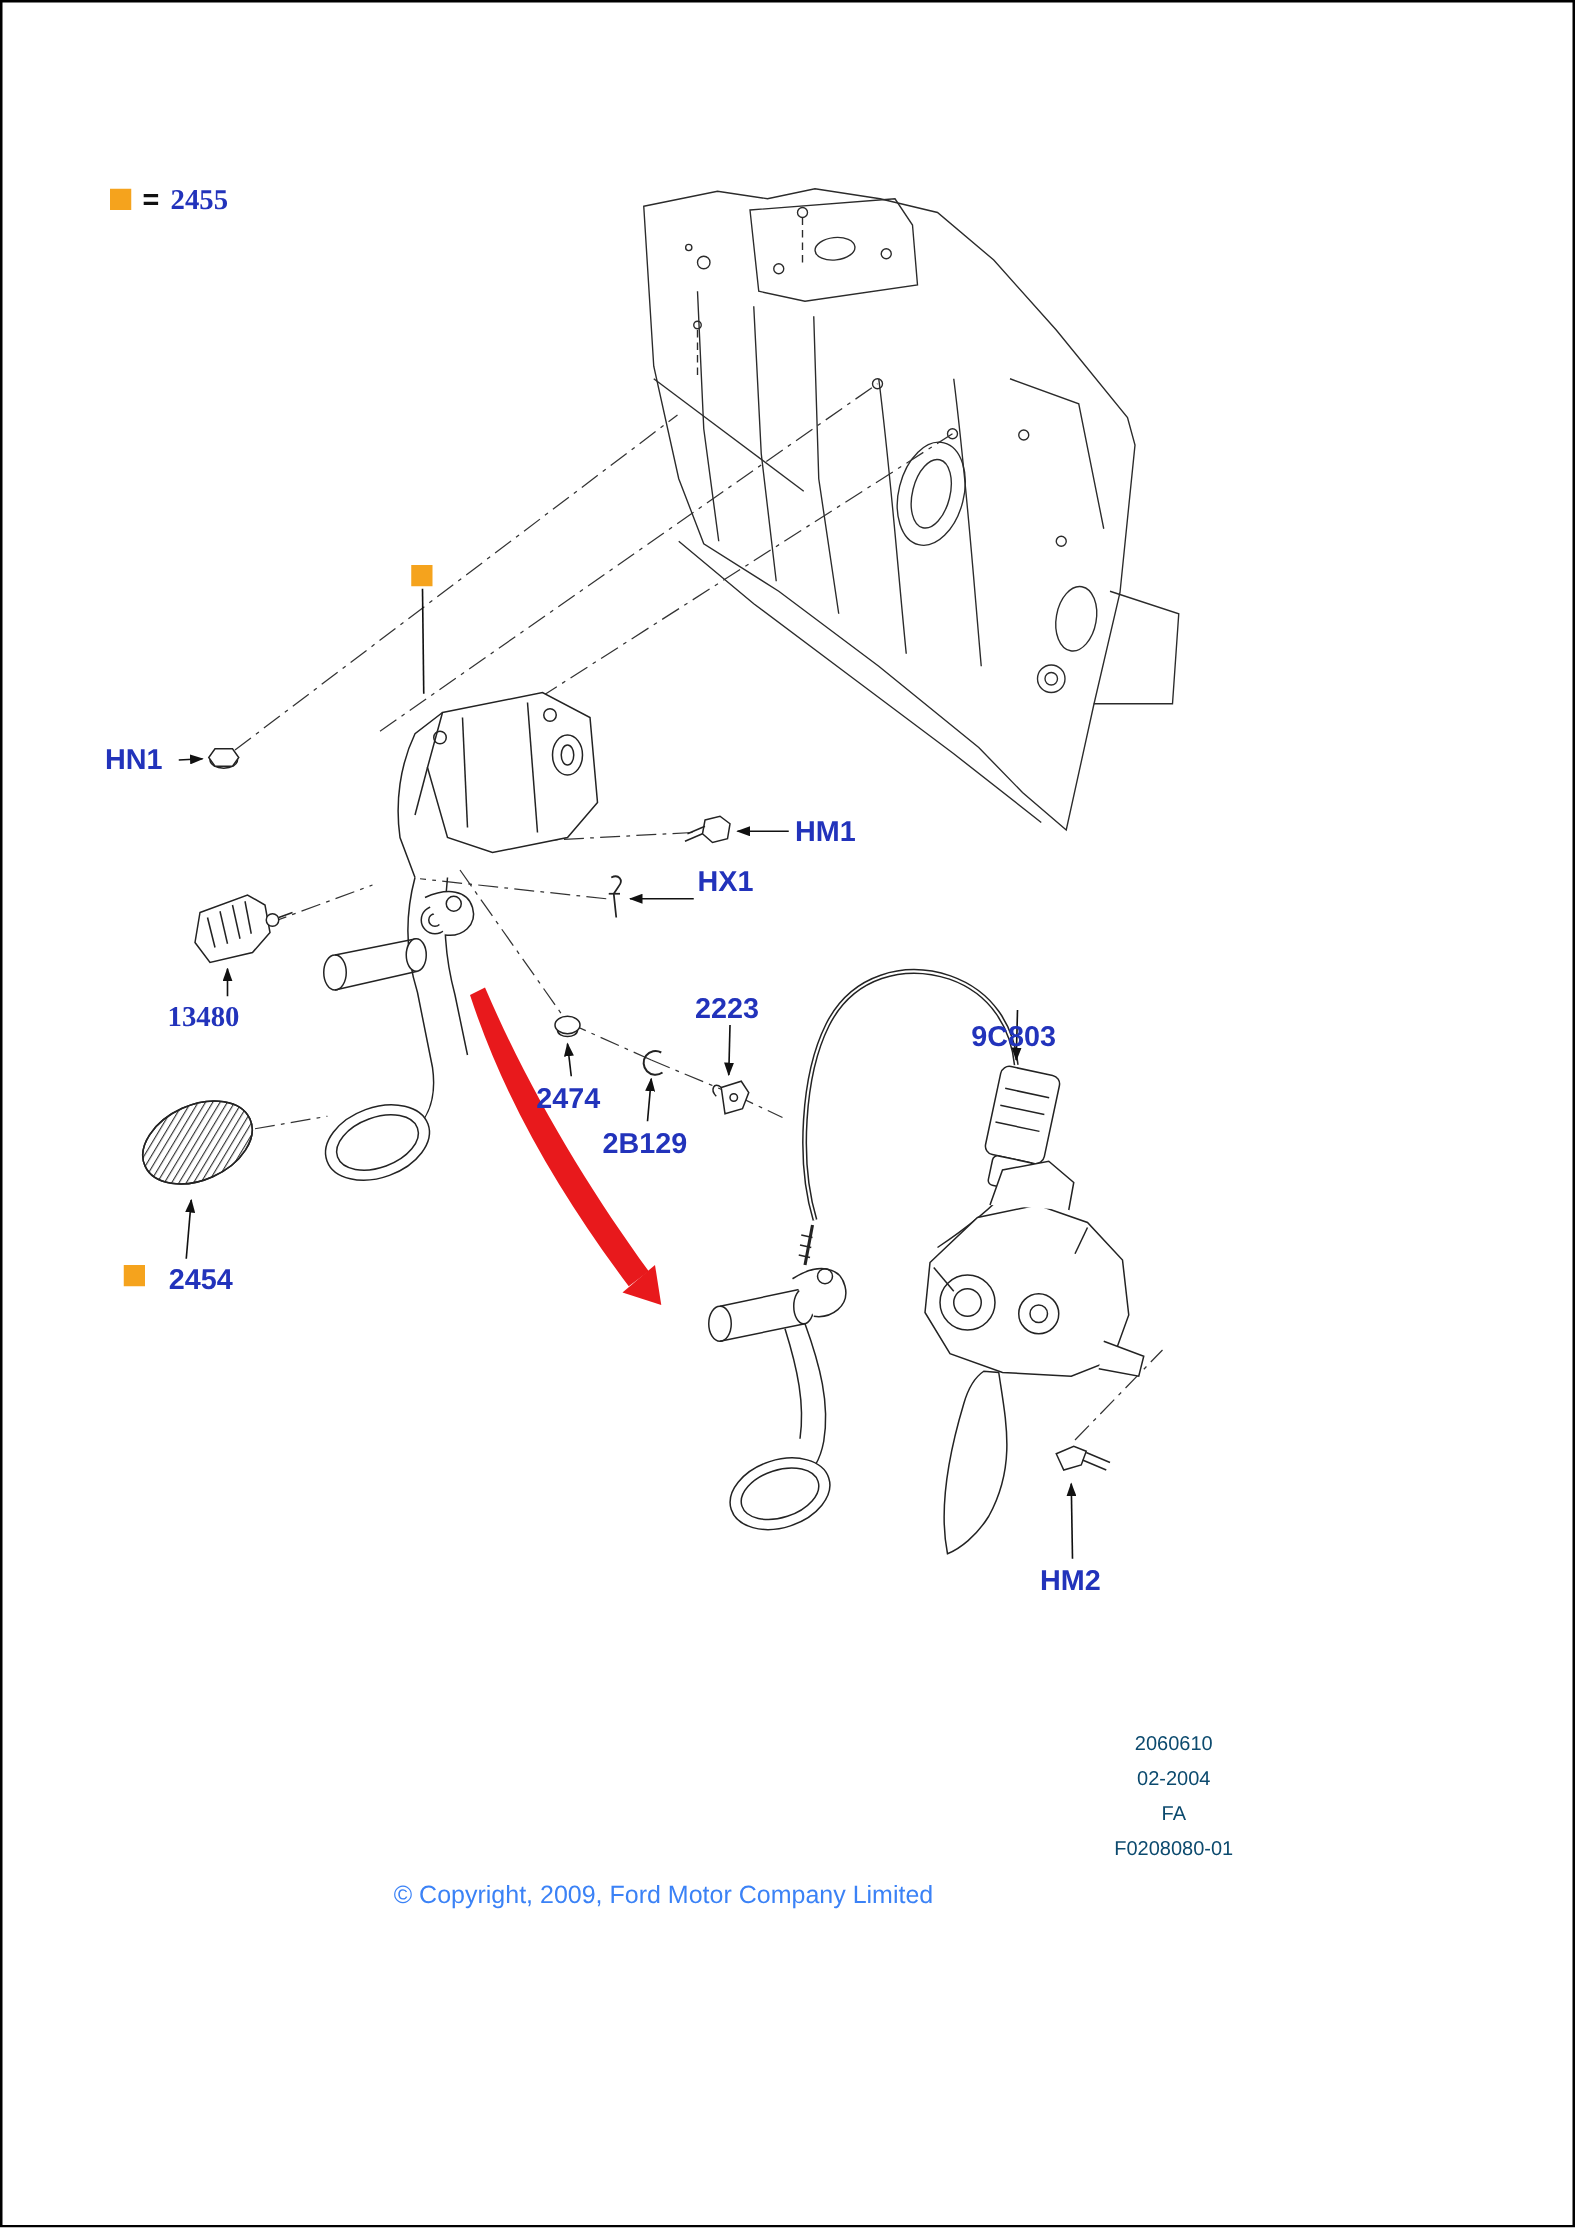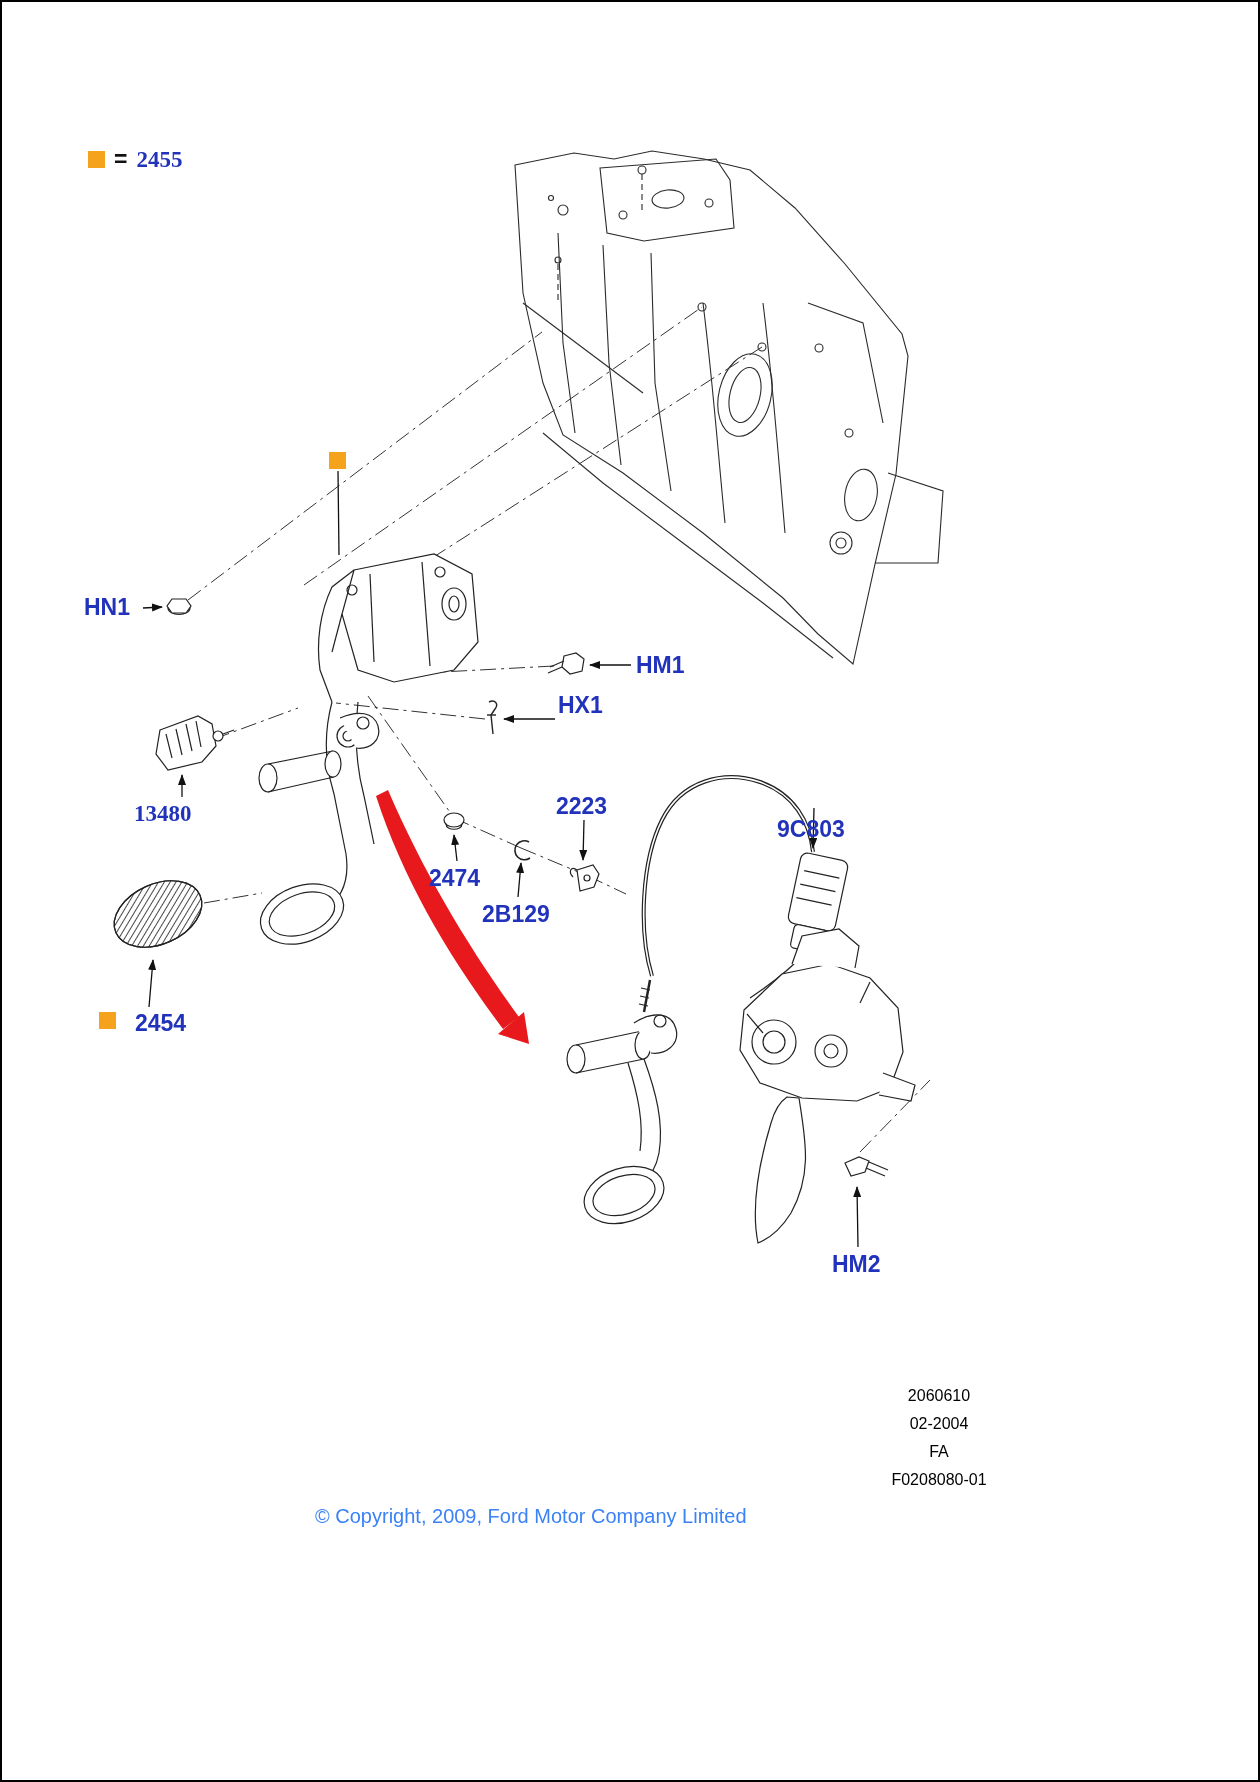--- a/index.html
+++ b/index.html
@@ -20,21 +20,21 @@
   }
   .swatch.abs { position:absolute; }
   .legend {
     position:absolute; left:86px; top:144px;
     display:flex; align-items:center; gap:9px;
     font-weight:bold; font-size:23px; color:#111;
   }
   .legend .num { color:var(--label-blue, #2233bb); cursor:pointer;font-family:Liberation Serif, serif; }
   .footer-block {
     position:absolute; left:852px; top:1380px; width:170px;
-    text-align:center; font-size:16px; line-height:28px; color:#000000;
+    text-align:center; font-size:16px; line-height:28px; color:#0c4a6e;
   }
   .copyright {
     position:absolute; left:313px; top:1503px;
     font-size:20px; color:#3b82f6; white-space:nowrap;
   }
   .arrow-fill { fill:var(--arrow-red, #e8191c); }
   svg .ink { stroke:#2b2b2b; fill:none; }
 </style>
 </head>
 <body>

